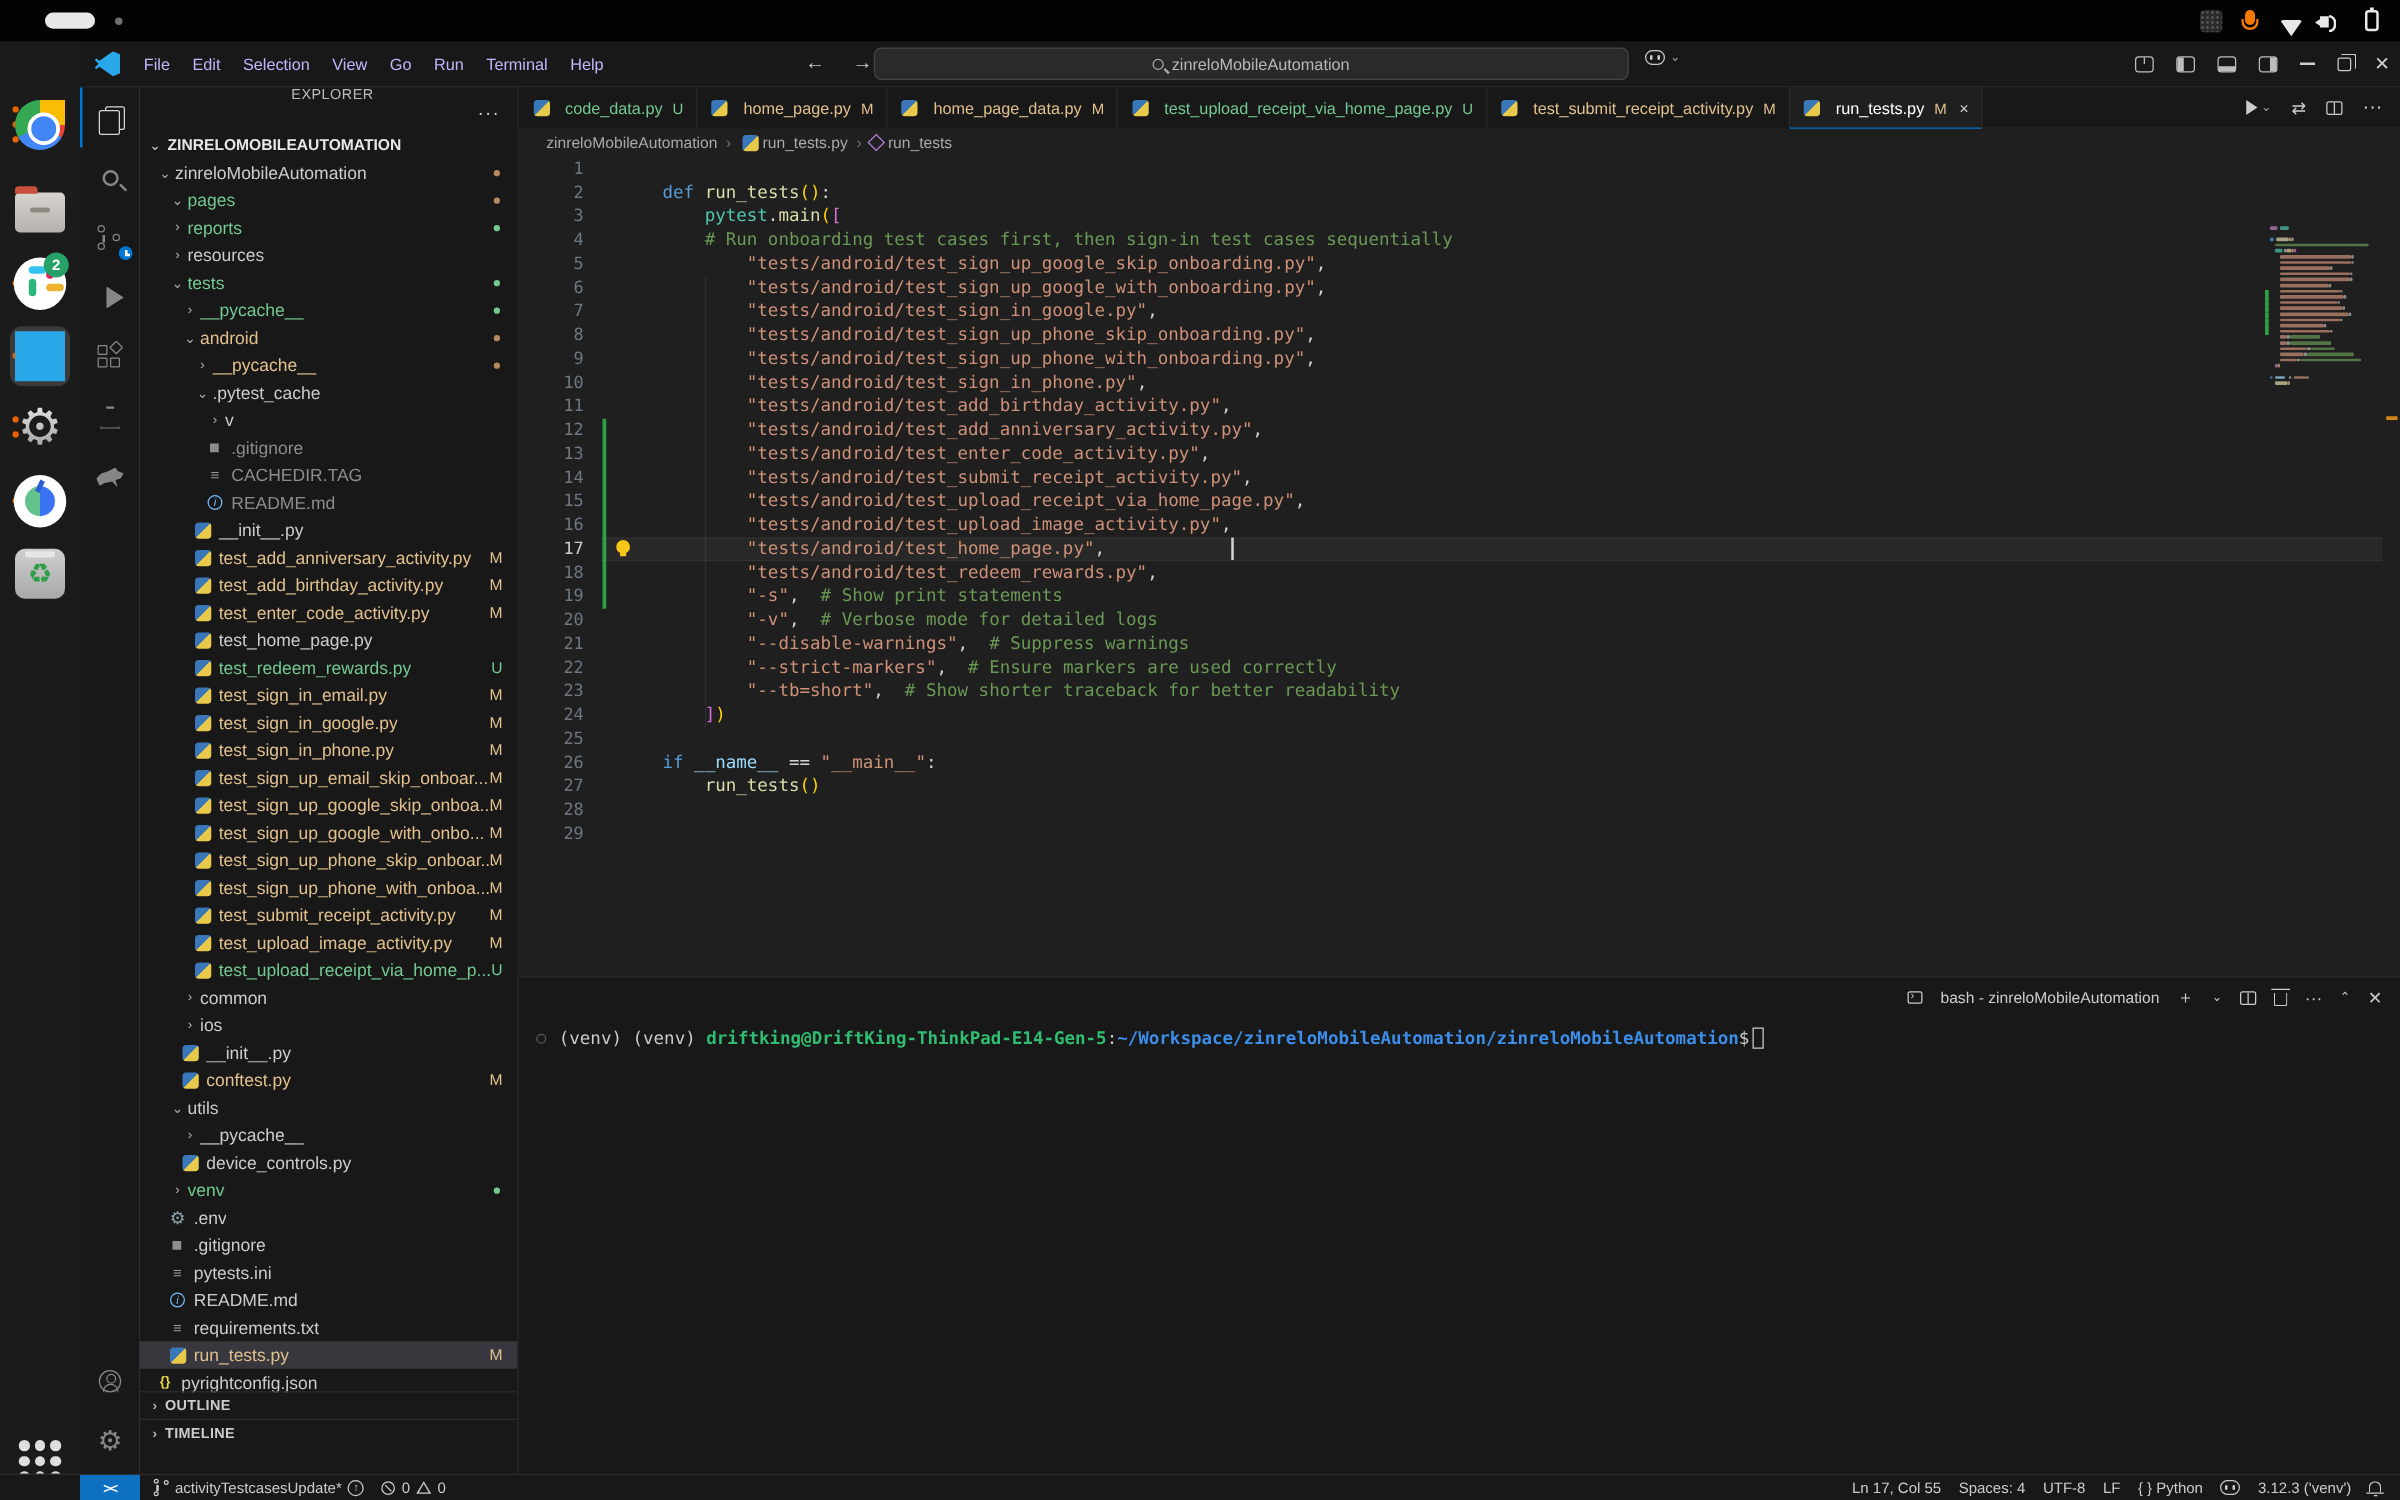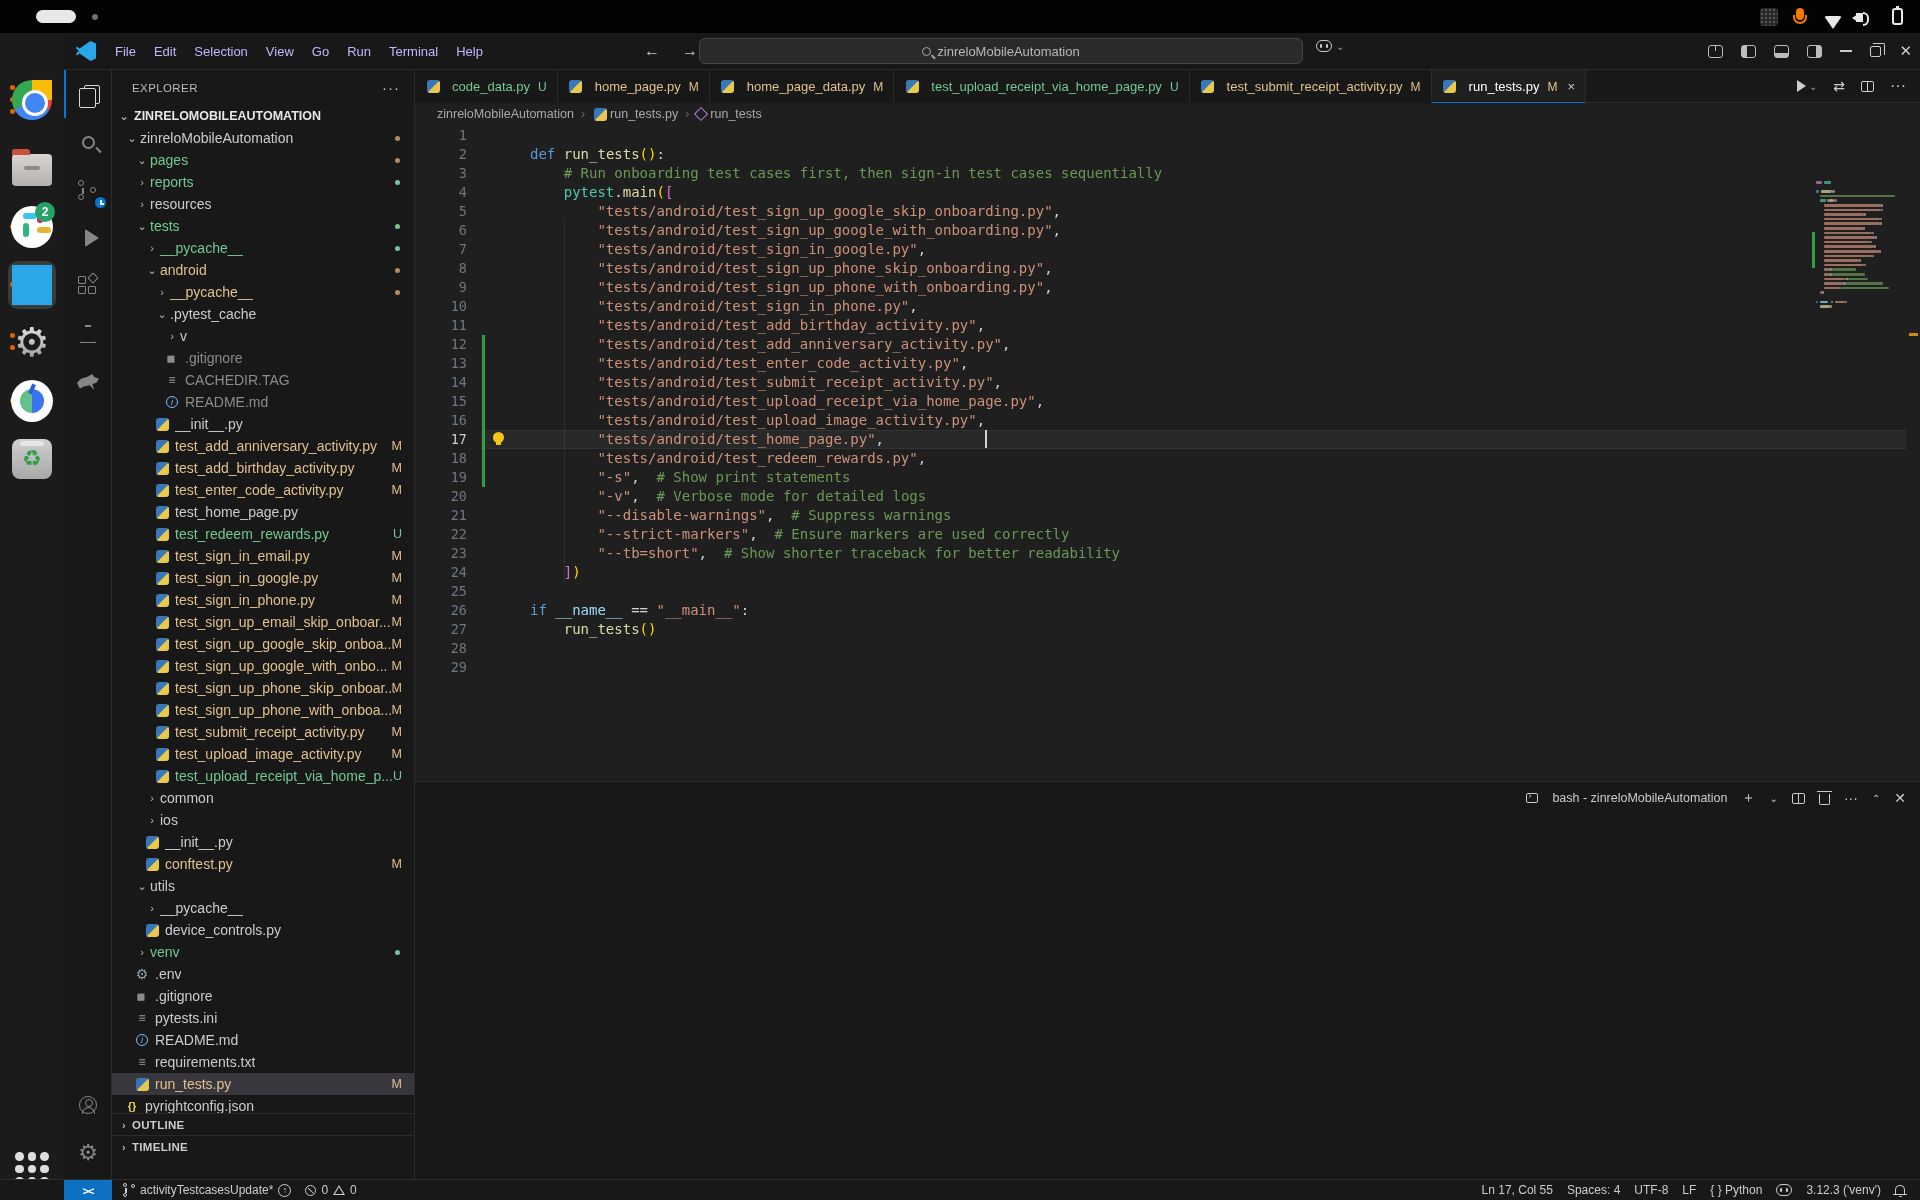--- a/index.html
+++ b/index.html
@@ -126,21 +126,21 @@
   .ai-account { width:18px; height:18px; border:1.7px solid currentColor; border-radius:50%; position:relative; }
   .ai-account:before { content:""; position:absolute; left:5px; top:2px; width:6px; height:6px; border:1.6px solid currentColor; border-radius:50%; }
   .ai-account:after { content:""; position:absolute; left:2px; top:10px; width:11px; height:6px; border:1.6px solid currentColor;
     border-bottom:none; border-radius:7px 7px 0 0; }
   .ai-gear { font-size:22px; line-height:22px; }
 
   
   #sidebar { position:absolute; left:48px; top:37px; width:303px; bottom:21px; background:#181818;
     border-right:1px solid #2b2b2b; color:#cccccc; overflow:hidden; }
   #explorer-header { height:35px; display:flex; align-items:center; padding:0 14px 0 20px; font-size:11.5px;
-    letter-spacing:.4px; color:#bbbbbb; }
+    letter-spacing:.4px; color:#bbbbbb;flex-direction:column; }
   #explorer-actions { margin-left:auto; font-size:15px; color:#cccccc; letter-spacing:1px; }
   #section-header { height:22px; display:flex; align-items:center; font-weight:bold; font-size:12.5px; color:#e7e7e7;
     padding-left:4px; gap:2px; }
   .chev { display:inline-block; width:16px; text-align:center; color:#b6b6b6; font-size:11px; flex:none; }
   .tree-row { height:22px; display:flex; align-items:center; font-size:14px; white-space:nowrap; position:relative; }
   .tree-row.selected { background:#37373d; }
   .tree-label { overflow:hidden; text-overflow:clip; }
   .tree-badge { position:absolute; right:12px; font-size:12.5px; }
   .tree-dot { position:absolute; right:14px; top:9px; width:5px; height:5px; border-radius:50%; }
   .col-default { color:#cccccc; } .col-green { color:#73c991; } .col-orange { color:#e2c08d; } .col-gray { color:#8c8c8c; }
@@ -772,22 +772,22 @@
             <div class="ln">26</div>
             <div class="ln">27</div>
             <div class="ln">28</div>
             <div class="ln">29</div>
           </div>
         <div id="added-bar" style="top: 210px; height: 152px;"></div>
         <div id="lightbulb" style="left: 78px; top: 307px;"></div>
         <div id="code-lines">
             <div class="code-line"></div>
             <div class="code-line"><span class="t-kw">def</span><span class="t-pl"> </span><span class="t-fn">run_tests</span><span class="t-b1">()</span><span class="t-pl">:</span></div>
+            <div class="code-line"><span class="t-pl">    </span><span class="t-mod">pytest</span><span class="t-pl">.</span><span class="t-fn">main</span><span class="t-b1">(</span><span class="t-b2">[</span></div>
             <div class="code-line"><span class="t-pl">    </span><span class="t-cm"># Run onboarding test cases first, then sign-in test cases sequentially</span></div>
-            <div class="code-line"><span class="t-pl">    </span><span class="t-mod">pytest</span><span class="t-pl">.</span><span class="t-fn">main</span><span class="t-b1">(</span><span class="t-b2">[</span></div>
             <div class="code-line"><span class="t-pl">        </span><span class="t-str">"tests/android/test_sign_up_google_skip_onboarding.py"</span><span class="t-pl">,</span></div>
             <div class="code-line"><span class="t-pl">        </span><span class="t-str">"tests/android/test_sign_up_google_with_onboarding.py"</span><span class="t-pl">,</span></div>
             <div class="code-line"><span class="t-pl">        </span><span class="t-str">"tests/android/test_sign_in_google.py"</span><span class="t-pl">,</span></div>
             <div class="code-line"><span class="t-pl">        </span><span class="t-str">"tests/android/test_sign_up_phone_skip_onboarding.py"</span><span class="t-pl">,</span></div>
             <div class="code-line"><span class="t-pl">        </span><span class="t-str">"tests/android/test_sign_up_phone_with_onboarding.py"</span><span class="t-pl">,</span></div>
             <div class="code-line"><span class="t-pl">        </span><span class="t-str">"tests/android/test_sign_in_phone.py"</span><span class="t-pl">,</span></div>
             <div class="code-line"><span class="t-pl">        </span><span class="t-str">"tests/android/test_add_birthday_activity.py"</span><span class="t-pl">,</span></div>
             <div class="code-line"><span class="t-pl">        </span><span class="t-str">"tests/android/test_add_anniversary_activity.py"</span><span class="t-pl">,</span></div>
             <div class="code-line"><span class="t-pl">        </span><span class="t-str">"tests/android/test_enter_code_activity.py"</span><span class="t-pl">,</span></div>
             <div class="code-line"><span class="t-pl">        </span><span class="t-str">"tests/android/test_submit_receipt_activity.py"</span><span class="t-pl">,</span></div>
@@ -891,20 +891,27 @@
         <span class="term-ic"></span>
         <span>bash - zinreloMobileAutomation</span>
         <span class="p-ic">＋</span>
         <span class="p-ic" style="font-size:10px;">⌄</span>
         <span class="split-ic"></span>
         <span class="trash-ic"></span>
         <span class="p-ic">···</span>
         <span class="p-ic" style="font-size:10px;">⌃</span>
         <span class="p-ic">✕</span>
       </div>
+      <div id="terminal-line" class="mono">
+        <span class="term-deco"></span>
+        <span>
+          <span class="tp-plain">(venv) (venv) </span><span class="tp-user">driftking@DriftKing-ThinkPad-E14-Gen-5</span><span>:</span><span class="tp-path">~/Workspace/zinreloMobileAutomation/zinreloMobileAutomation</span><span>$ </span>
+        </span>
+        <span class="term-cursor"></span>
+      </div>
     </div>
   </div>
 
   <div id="statusbar">
     <div id="remote-badge">&gt;&lt;</div>
     <div id="sb-left">
       <div class="sb-item">
         <span class="branch-ic">
             <i></i>
             <i></i>

